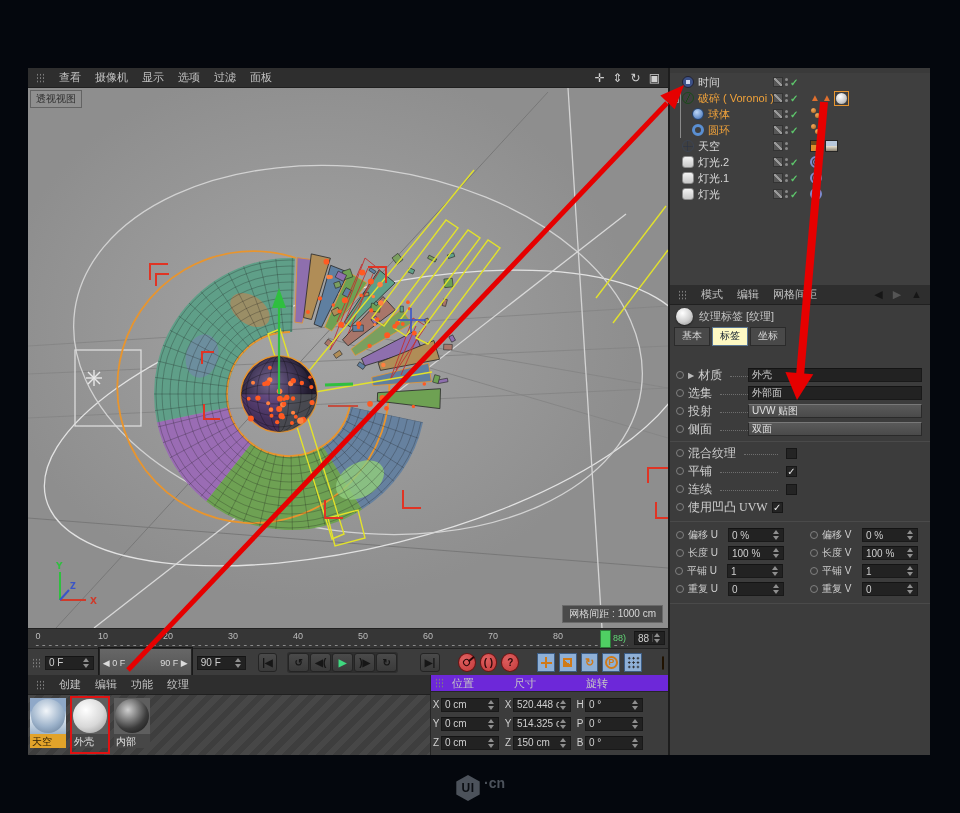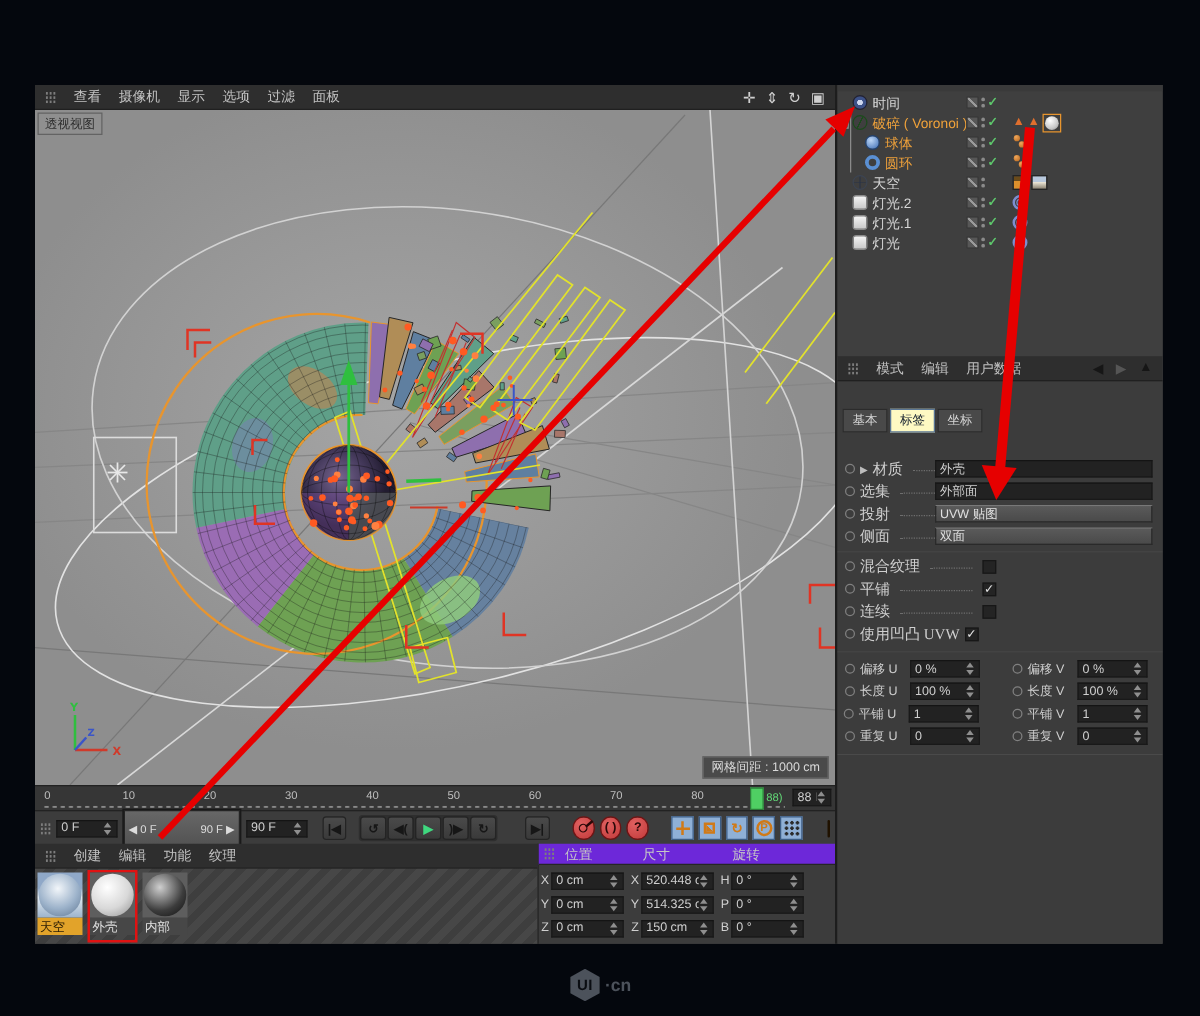--- a/index.html
+++ b/index.html
@@ -126,21 +126,21 @@
   .am-lbl { color:#cfcfcf; font-size:12px; white-space:nowrap;font-family:Liberation Serif, serif; }
   .am-field { position:absolute; left:72px; right:0; }
   .dropdown { background:linear-gradient(#5a5a5a,#4a4a4a); border:1px solid #2a2a2a; border-top-color:#787878; color:#e0e0e0; }
   .caret { color:#bdbdbd; font-size:8px; }
   .uv-row { position:absolute; height:16px; display:flex; align-items:center; gap:4px; }
   .uv-lbl { width:36px; font-size:10px; color:#cfcfcf; white-space:nowrap; }
   .uv-field { width:56px; }
   .divider { position:absolute; left:0; width:100%; height:1px; background:#2c2c2c; border-bottom:1px solid #4a4a4a; }
 
   
-  #watermark { position:absolute; left:0; right:0; top:775px; display:flex; align-items:center; justify-content:center; gap:3px; color:#4c525b; font-size:14px; font-weight:bold; }
+  #watermark { position:absolute; left:0; right:0; top:775px; display:flex; align-items:flex-start; justify-content:center; gap:3px; color:#4c525b; font-size:14px; font-weight:bold; }
   #wm-hex { width:26px; height:26px; clip-path:polygon(50% 0,95% 25%,95% 75%,50% 100%,5% 75%,5% 25%); background:#4c525b; display:flex; align-items:center; justify-content:center; }
   #wm-hex b { color:#0a0d12; font-size:12px; letter-spacing:.5px; }
 
   #annot { position:absolute; inset:0; z-index:60; pointer-events:none; }
   svg text { font-family:"DejaVu Sans", sans-serif; }
 </style>
 </head>
 <body>
 
 <div id="app">
@@ -760,26 +760,30 @@
             <span class="target-tag"></span>
           </span>
       </div>
     </div>
 
     <div id="am">
       <div class="menubar" id="am-menubar" style="width:100%">
         <span class="grip"></span>
         <span class="menu-item">模式</span>
         <span class="menu-item">编辑</span>
-        <span class="menu-item">用户数据</span>
+        <span class="menu-item">网格间距</span>
         <span id="am-nav">
           <span style="color:#161616">◀</span>
           <span style="color:#555">▶</span>
           <span style="color:#161616">▲</span>
         </span>
+      </div>
+      <div id="am-header">
+        <span id="am-ball"></span>
+        <span>纹理标签 [纹理]</span>
       </div>
       <div id="am-tabs">
         <span class="tab">基本</span>
         <span class="tab active">标签</span>
         <span class="tab">坐标</span>
       </div>
 
       <div class="am-row" style="top:82px">
         <span class="ring-dot"></span>
         <span class="caret">▶</span>

